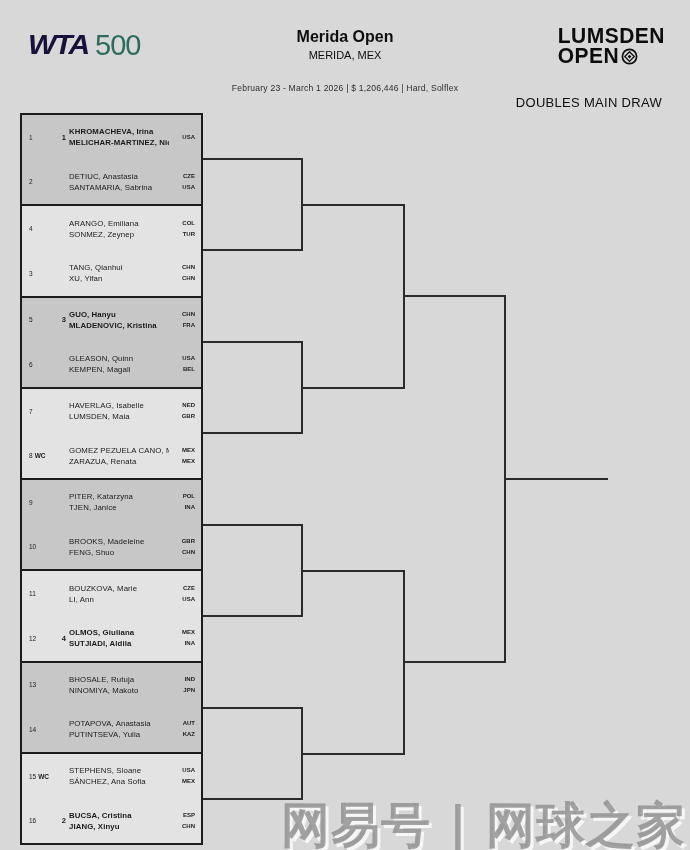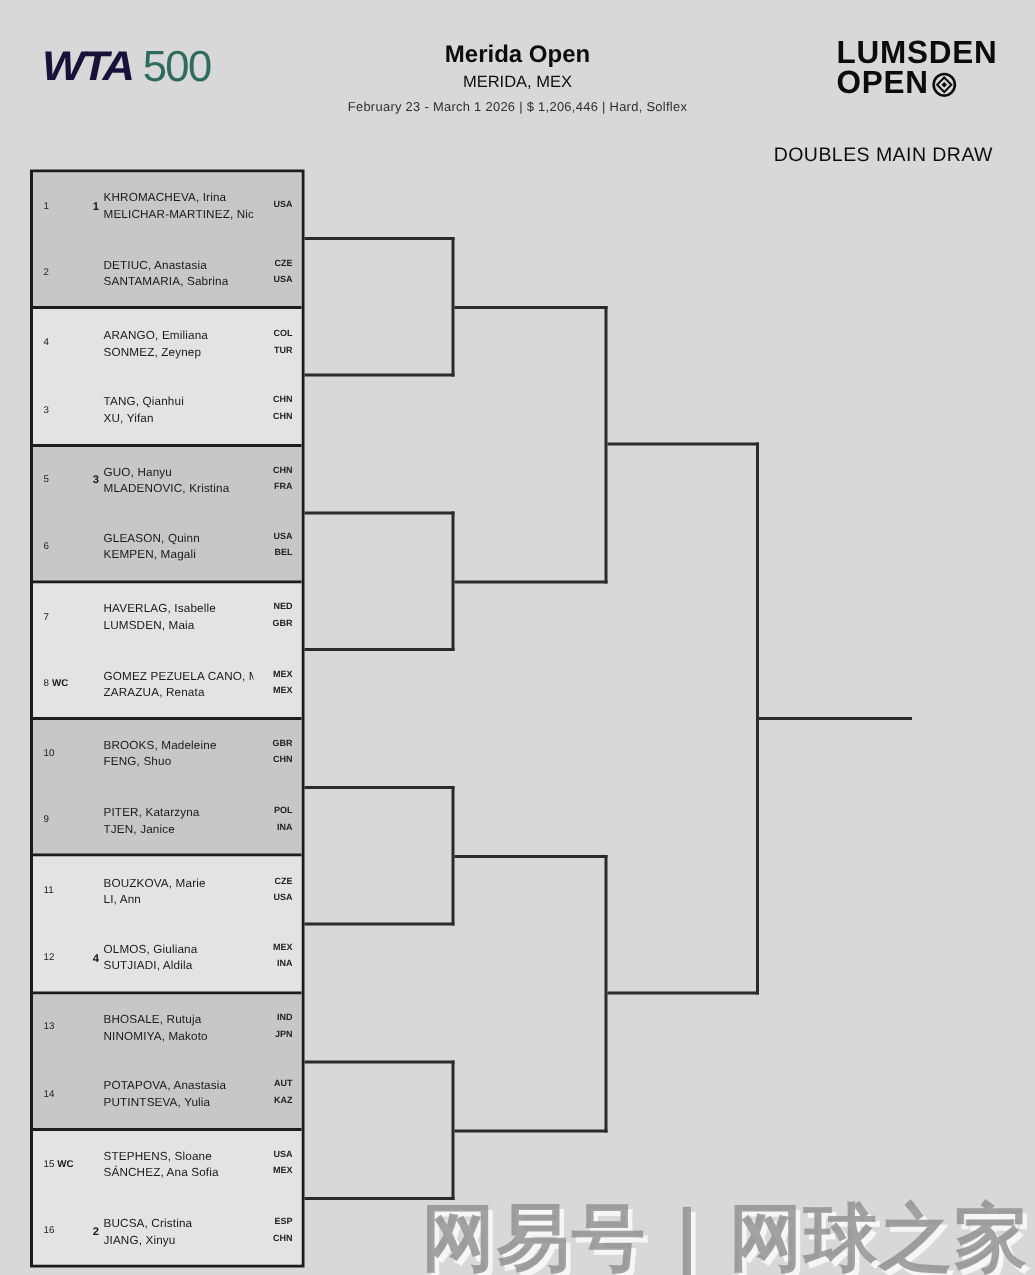--- a/index.html
+++ b/index.html
@@ -14,21 +14,21 @@
   .page{position:absolute;left:0;top:0;width:690px;height:644px;}
 
   
   .wta-logo{position:absolute;left:28px;top:28px;display:flex;align-items:baseline;gap:7px;}
   .wta-word{font-size:30px;font-weight:900;font-style:italic;letter-spacing:-2px;color:#16123a;transform:scaleY(.92);}
   .wta-tier{font-size:29px;font-weight:500;color:#2c6b5e;letter-spacing:-1px;}
 
   .center-head{position:absolute;left:50%;top:28px;transform:translateX(-50%);text-align:center;width:360px;}
   .event-title{font-size:16px;font-weight:bold;color:#0d0d0d;}
   .event-loc{font-size:11px;font-weight:normal;margin-top:3px;color:#0d0d0d;}
-  .event-details{font-size:8.6px;margin-top:5px;color:#2e2e2e;letter-spacing:.2px;}
+  .event-details{font-size:8.6px;margin-top:22px;color:#2e2e2e;letter-spacing:.2px;}
 
   .event-logo{position:absolute;right:25px;top:26px;text-align:left;line-height:20px;}
   .event-logo .l1,.event-logo .l2{font-size:21px;font-weight:900;letter-spacing:.5px;color:#0c0c0c;transform:scaleY(1.02);}
   .event-logo .l2{display:flex;align-items:center;gap:1px;}
   .diamond-icon{width:17px;height:17px;display:inline-block;margin-left:1px;}
 
   .draw-label{position:absolute;right:28px;top:95px;font-size:13px;font-weight:normal;color:#0d0d0d;letter-spacing:.3px;padding-left:12px;}
 
   
   .draw-table{
@@ -40,21 +40,21 @@
   .match:last-child{border-bottom:none;}
   .match.dark{background:#c7c7c7;}
   .match.light{background:#e3e3e3;}
 
   .entry{flex:1;display:flex;align-items:center;}
   .poscol{width:28px;padding-left:7px;font-size:6.5px;color:#1a1a1a;display:flex;gap:2px;align-items:center;flex:none;}
   .wc{font-weight:bold;}
   .seedcol{width:9px;text-align:right;font-size:7.5px;font-weight:bold;flex:none;}
   .names{flex:1;padding-left:3px;font-size:7.8px;line-height:11px;letter-spacing:.1px;white-space:nowrap;overflow:hidden;}
   .ctry{width:26px;padding-right:6px;text-align:right;font-size:6px;font-weight:600;line-height:11px;flex:none;color:#222;}
-  .entry.seeded .names{font-weight:normal;}
+  .entry.seeded .names{font-weight:bold;}
   .entry.seeded .ctry{font-weight:bold;}
 
   
   .conn{position:absolute;box-sizing:border-box;border:2px solid #2b2b2b;border-left:none;background:transparent;}
   .qfb{left:203px;width:100px;height:93px;}
   .qfb.p1{top:158px;} .qfb.p2{top:341px;} .qfb.p3{top:524px;} .qfb.p4{top:707px;}
   .sfb{left:303px;width:102px;height:185px;}
   .sfb.s1{top:204px;} .sfb.s2{top:570px;}
   .fb{left:405px;width:101px;height:368px;top:295px;}
   .champ-line{position:absolute;left:506px;top:478px;width:102px;height:0;border-top:2px solid #2b2b2b;}
@@ -231,46 +231,46 @@
         <div class="ctry">
             <div>MEX</div>
             <div>MEX</div>
           </div>
       </div>
     </div>
 
     <div class="match dark">
       <div class="entry">
         <span class="poscol">
+            <span>9</span>
+            <span class="wc"></span>
+          </span>
+        <span class="seedcol"></span>
+        <div class="names">
+            <div>PITER, Katarzyna</div>
+            <div>TJEN, Janice</div>
+          </div>
+        <div class="ctry">
+            <div>POL</div>
+            <div>INA</div>
+          </div>
+      </div>
+      <div class="entry">
+        <span class="poscol">
             <span>10</span>
             <span class="wc"></span>
           </span>
         <span class="seedcol"></span>
         <div class="names">
             <div>BROOKS, Madeleine</div>
             <div>FENG, Shuo</div>
           </div>
         <div class="ctry">
             <div>GBR</div>
             <div>CHN</div>
-          </div>
-      </div>
-      <div class="entry">
-        <span class="poscol">
-            <span>9</span>
-            <span class="wc"></span>
-          </span>
-        <span class="seedcol"></span>
-        <div class="names">
-            <div>PITER, Katarzyna</div>
-            <div>TJEN, Janice</div>
-          </div>
-        <div class="ctry">
-            <div>POL</div>
-            <div>INA</div>
           </div>
       </div>
     </div>
 
     <div class="match light">
       <div class="entry">
         <span class="poscol">
             <span>11</span>
             <span class="wc"></span>
           </span>

